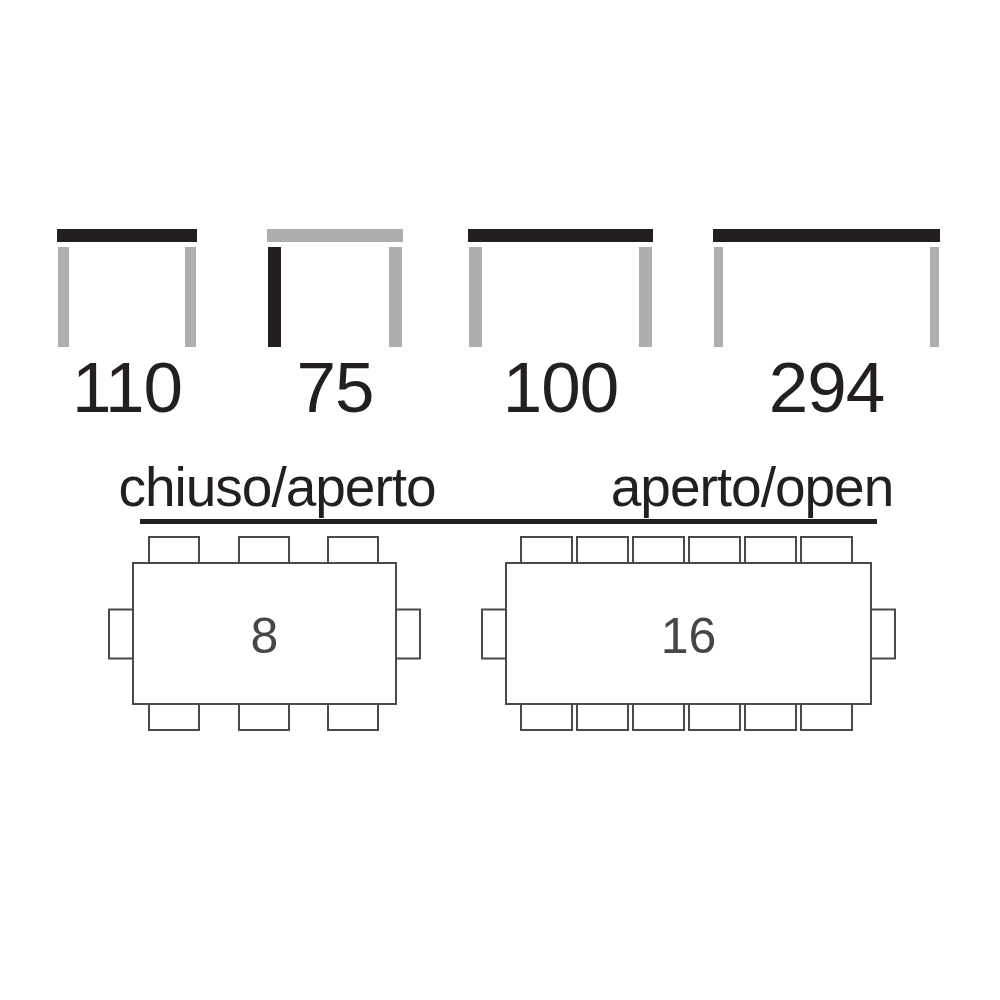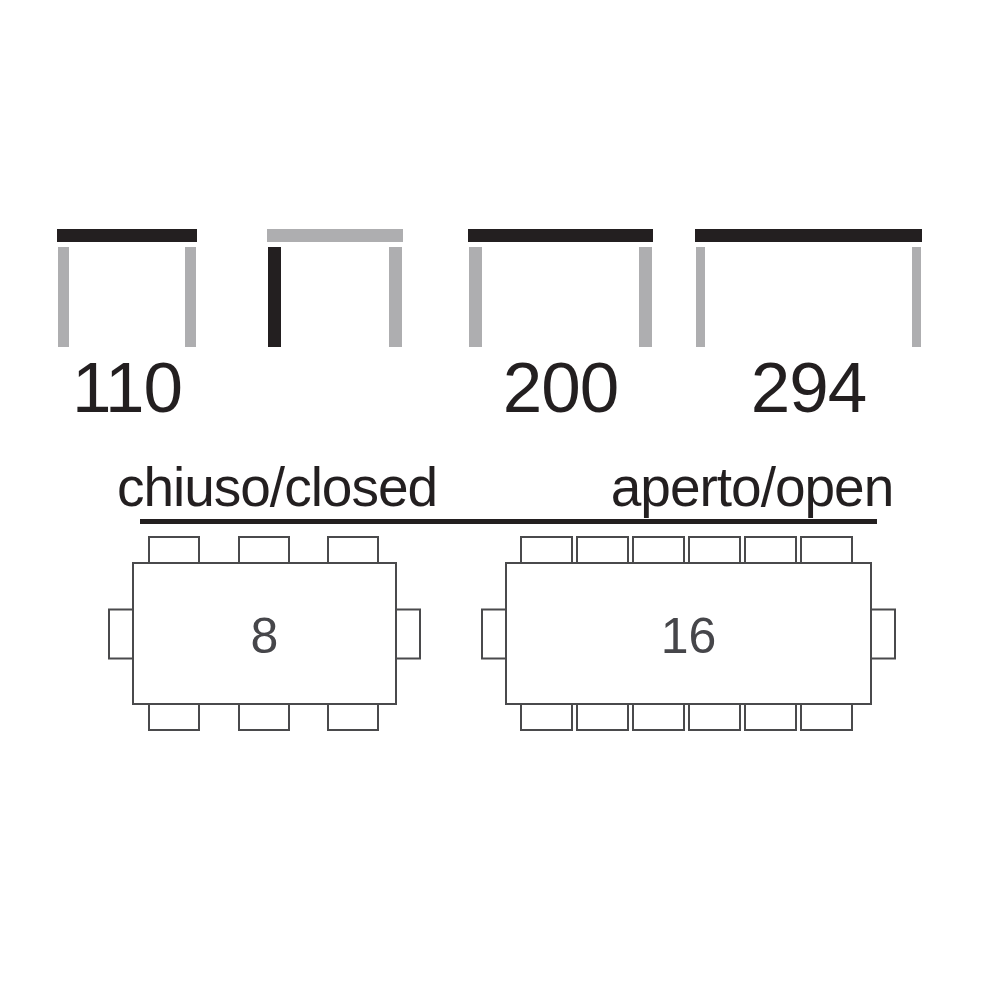--- a/index.html
+++ b/index.html
@@ -57,37 +57,38 @@
     <div class="table-top" style="background: rgb(35, 31, 32);"></div>
     <div class="leg left" style="width: 11px; background: rgb(174, 174, 176);"></div>
     <div class="leg right" style="width: 11px; background: rgb(174, 174, 176);"></div>
     <div class="dim-label">110</div>
   </div>
 
   <div class="dim-diagram" style="left: 267px; width: 136px;">
     <div class="table-top" style="background: rgb(174, 174, 176);"></div>
     <div class="leg left" style="width: 13px; background: rgb(35, 31, 32);"></div>
     <div class="leg right" style="width: 13px; background: rgb(174, 174, 176);"></div>
+    <div class="dim-label">75</div>
   </div>
 
   <div class="dim-diagram" style="left: 468px; width: 185px;">
     <div class="table-top" style="background: rgb(35, 31, 32);"></div>
     <div class="leg left" style="width: 13px; background: rgb(174, 174, 176);"></div>
     <div class="leg right" style="width: 13px; background: rgb(174, 174, 176);"></div>
-    <div class="dim-label">200</div>
+    <div class="dim-label">100</div>
   </div>
 
-  <div class="dim-diagram" style="left: 695px; width: 227px;">
+  <div class="dim-diagram" style="left: 713px; width: 227px;">
     <div class="table-top" style="background: rgb(35, 31, 32);"></div>
     <div class="leg left" style="width: 9px; background: rgb(174, 174, 176);"></div>
     <div class="leg right" style="width: 9px; background: rgb(174, 174, 176);"></div>
     <div class="dim-label">294</div>
   </div>
 
-  <div class="section-label closed">chiuso/closed</div>
+  <div class="section-label closed">chiuso/aperto</div>
   <div class="section-label open">aperto/open</div>
   <div class="section-underline"></div>
 
   <div class="seating-view" style="left: 132px; top: 562px; width: 265px; height: 143px;">
     <div class="chair-row top" style="left: 16px; right: 18px;">
         <div class="chair" style="width: 52px;"></div>
         <div class="chair" style="width: 52px;"></div>
         <div class="chair" style="width: 52px;"></div>
       </div>
     <div class="chair-row bottom" style="left: 16px; right: 18px;">

